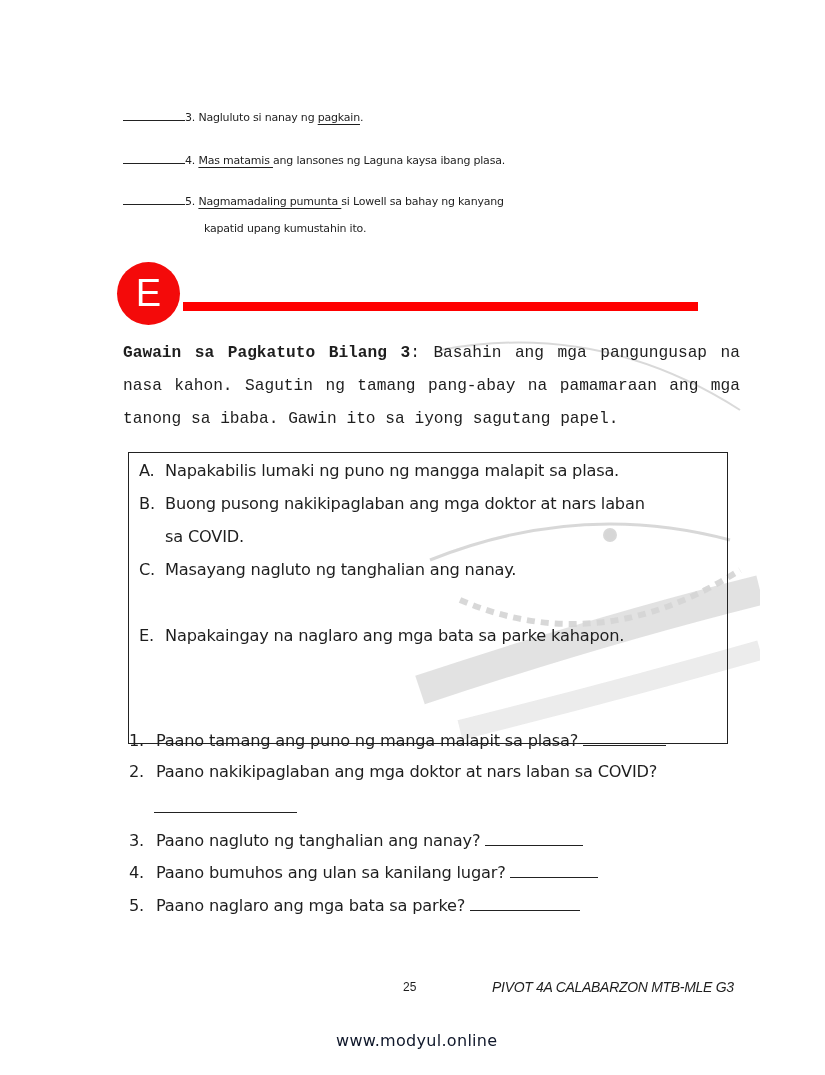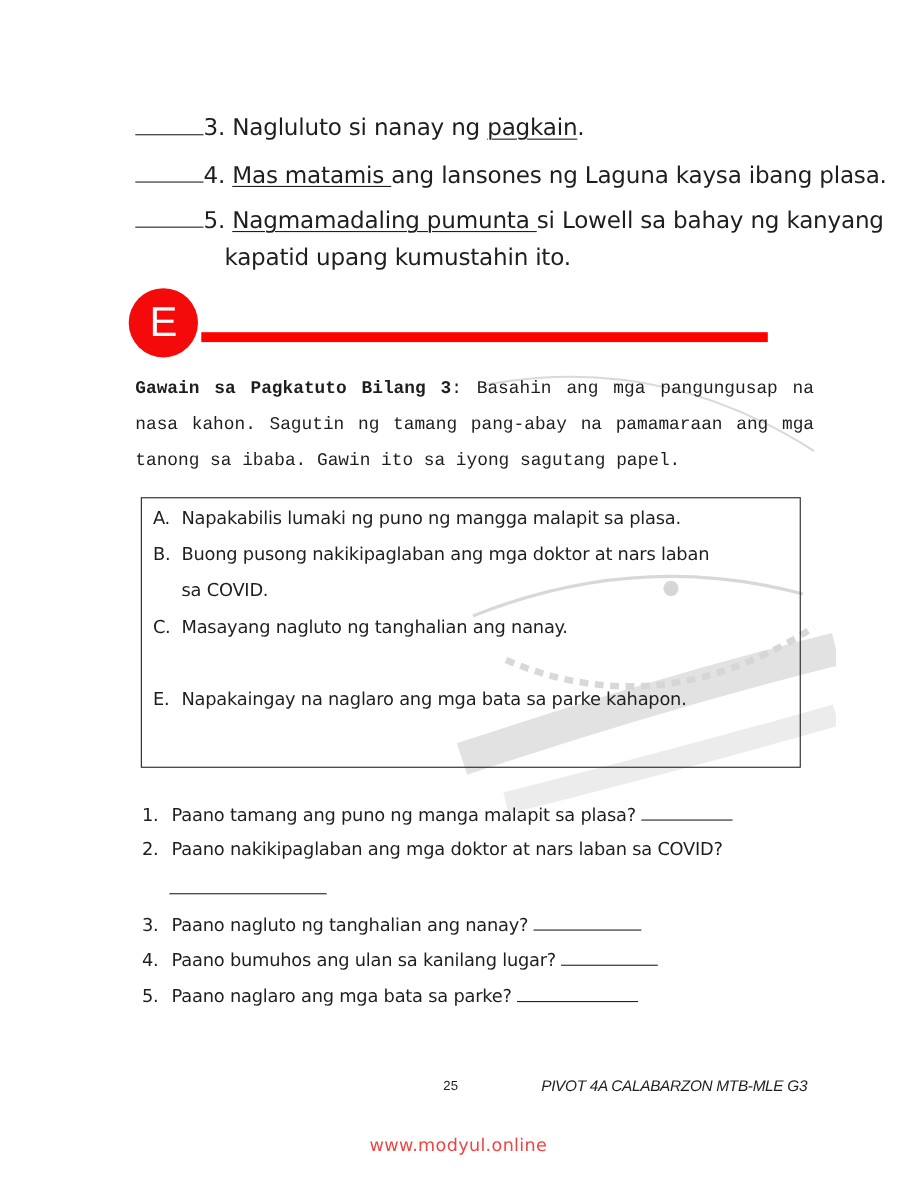--- a/index.html
+++ b/index.html
@@ -1,35 +1,35 @@
 <!DOCTYPE html>
 <html><head>
 <meta charset="utf-8">
 <style>
   html, body { margin: 0; padding: 0; background: #ffffff; }
   body { width: 825px; height: 1075px; position: relative; overflow: hidden;
          font-family: "DejaVu Sans", sans-serif; color: #1e1e1e; }
   .abs { position: absolute; }
-  .txt { font-size: 21px; letter-spacing: -0.2px; white-space: nowrap; }
+  .txt { font-size: 11px; letter-spacing: -0.2px; white-space: nowrap; }
   .blank { display: inline-block; border-bottom: 1.3px solid #222; height: 16px; vertical-align: baseline; }
   .ul { text-decoration: underline; text-underline-offset: 3px; text-decoration-thickness: 1.3px; }
   .watermark { position: absolute; left: 400px; top: 330px; width: 360px; height: 420px; pointer-events: none; }
   .e-circle { left: 117px; top: 262px; width: 63px; height: 63px; border-radius: 50%; background: #f40a0a;
               color: #fff; font-size: 38px; text-align: center; line-height: 63px; font-family: "Liberation Sans", sans-serif; }
   .e-bar { left: 183px; top: 302px; width: 515px; height: 9px; background: #ff0000; }
   .para { left: 123px; width: 617px; font-size: 16.2px; line-height: 33px; text-align: justify; }
   .para b { font-weight: bold; }
-  .box { left: 128px; top: 452px; width: 600px; height: 246px; border: 1.3px solid #222; box-sizing: border-box; }
+  .box { left: 128px; top: 452px; width: 600px; height: 292px; border: 1.3px solid #222; box-sizing: border-box; }
   .box-item { position: absolute; left: 10px; font-size: 16.2px; white-space: nowrap; letter-spacing: -0.2px; }
   .box-item .lbl { display: inline-block; width: 26px; }
   .q { font-size: 16.2px; white-space: nowrap; letter-spacing: -0.2px; }
   .q .num { display: inline-block; width: 27px; }
   .footer-page { left: 403px; top: 980px; font-size: 12px; font-family: "Liberation Sans", sans-serif; }
   .footer-title { left: 492px; top: 979px; font-size: 14px; font-style: italic; font-family: "Liberation Sans", sans-serif; letter-spacing: -0.3px; }
-  .site { left: 336px; top: 1031px; font-size: 16px; color: #ef4444; font-family: "DejaVu Sans", sans-serif; letter-spacing: 0.3px; }
+  .site { left: 336px; top: 1031px; font-size: 16px; color: #0f172a; font-family: "DejaVu Sans", sans-serif; letter-spacing: 0.3px; }
 </style>
 </head>
 <body>
 
 <svg class="watermark" viewBox="0 0 360 420">
   <g fill="none" stroke="#d2d2d2" stroke-width="2" opacity="0.85">
     <path d="M40 20 Q200 -10 340 80"></path>
     <path d="M30 230 Q180 170 330 210" stroke-width="3"></path>
     <path d="M60 270 Q200 330 340 240" stroke-width="6" stroke-dasharray="8 6"></path>
     <path d="M20 360 Q200 300 360 260" stroke-width="30" stroke="#cfcfcf" opacity="0.7"></path>

